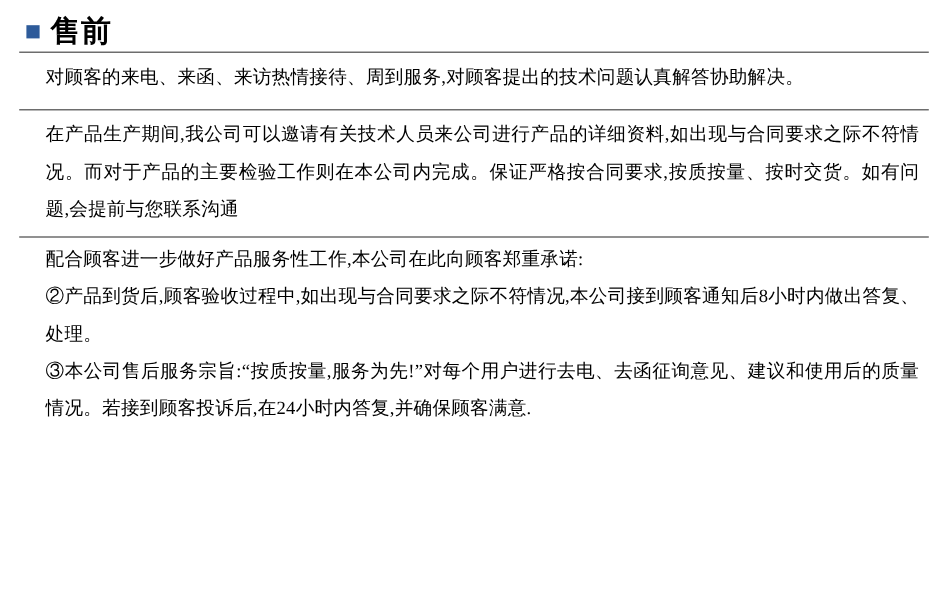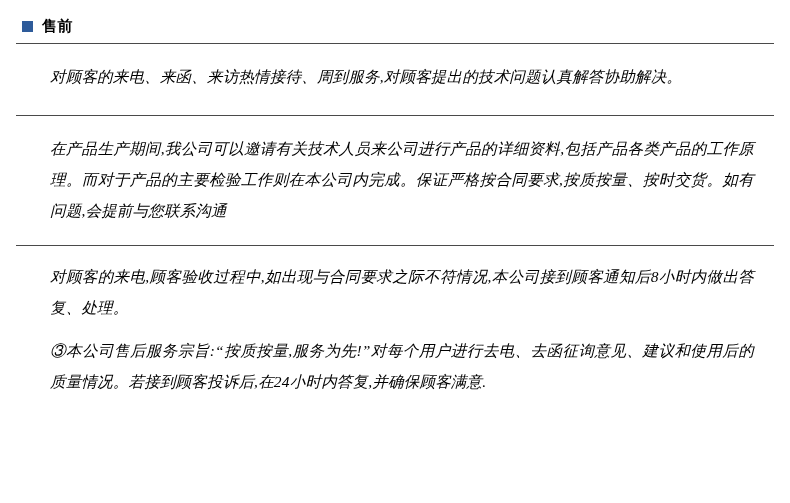--- a/index.html
+++ b/index.html
@@ -33,40 +33,39 @@
   .bullet {
     width: 11px;
     height: 11px;
     background: #2e5b9a;
     flex: 0 0 auto;
     display: inline-block;
   }
   .section-title {
     font-family: "Liberation Sans", "DejaVu Sans", sans-serif;
     font-weight: bold;
-    font-size: 15px;
+    font-size: 25px;
     line-height: 24px;
     letter-spacing: 0.5px;
     color: #000;
   }
   .rule {
     height: 0;
     border-top: 1.2px solid #4a4a4a;
     margin: 5px 0 0 0;
   }
   .body-text {
     font-size: 15.5px;
     line-height: 31px;
     padding: 5px 8px 0 22px;
     text-align: justify;
     letter-spacing: 0.2px;
   }
   .body-text p {
-    margin: 12px;
-    font-style: italic;
+    margin: 0;
   }
   .tight {
     padding-top: 3px;
   }
   .s1 .body-text { padding-bottom: 6px; }
   .s2 .body-text { padding-bottom: 2px; }
   .s3 .body-text { padding-bottom: 0; }
 </style>
 </head>
 <body>
@@ -80,25 +79,26 @@
     </div>
     <div class="rule"></div>
     <div class="body-text">
       <p>对顾客的来电、来函、来访热情接待、周到服务,对顾客提出的技术问题认真解答协助解决。</p>
     </div>
   </div>
 
   <div class="section s2">
     <div class="rule"></div>
     <div class="body-text">
-      <p>在产品生产期间,我公司可以邀请有关技术人员来公司进行产品的详细资料,包括产品各类产品的工作原理。而对于产品的主要检验工作则在本公司内完成。保证严格按合同要求,按质按量、按时交货。如有问题,会提前与您联系沟通</p>
+      <p>在产品生产期间,我公司可以邀请有关技术人员来公司进行产品的详细资料,如出现与合同要求之际不符情况。而对于产品的主要检验工作则在本公司内完成。保证严格按合同要求,按质按量、按时交货。如有问题,会提前与您联系沟通</p>
     </div>
   </div>
 
   <div class="section s3">
     <div class="rule"></div>
     <div class="body-text tight">
-      <p>对顾客的来电,顾客验收过程中,如出现与合同要求之际不符情况,本公司接到顾客通知后8小时内做出答复、处理。</p>
+      <p>配合顾客进一步做好产品服务性工作,本公司在此向顾客郑重承诺:</p>
+      <p>②产品到货后,顾客验收过程中,如出现与合同要求之际不符情况,本公司接到顾客通知后8小时内做出答复、处理。</p>
       <p>③本公司售后服务宗旨:“按质按量,服务为先!”对每个用户进行去电、去函征询意见、建议和使用后的质量情况。若接到顾客投诉后,在24小时内答复,并确保顾客满意.</p>
     </div>
   </div>
 
 </div>
 
 </body></html>

